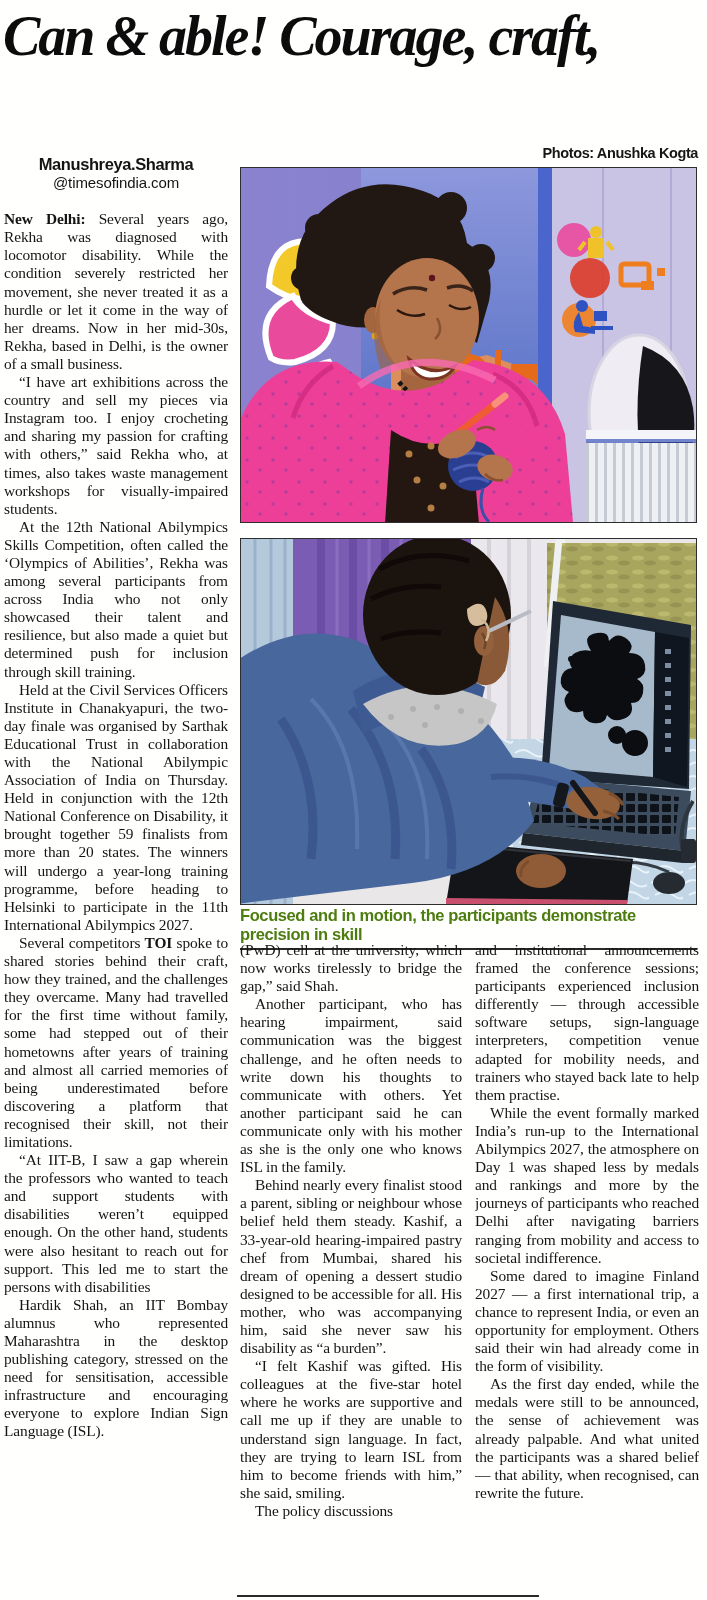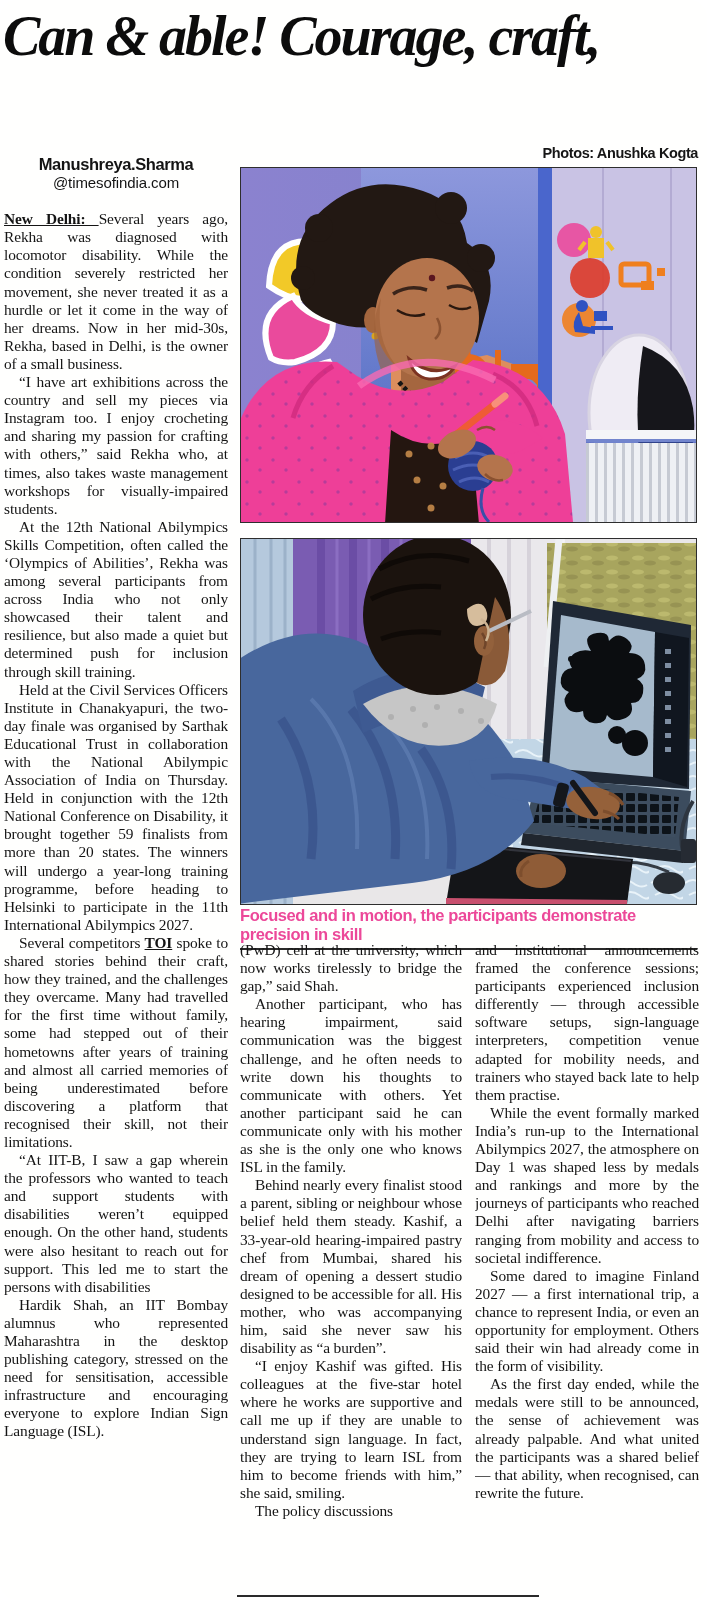--- a/index.html
+++ b/index.html
@@ -12,27 +12,27 @@
   .column{position:absolute;text-align:justify;font-size:15.4px;line-height:18.1px;
         letter-spacing:-0.1px;overflow:hidden;}
   #col1{left:4px;top:155px;width:224px;height:1445px;}
   #col2{left:240px;top:941px;width:222px;height:659px;}
   #col3{left:475px;top:941px;width:224px;height:659px;}
   .byline{text-align:center;font-family:"Liberation Sans",sans-serif;margin:0 0 18px 0;}
   .byline .name{font-weight:bold;font-size:16.5px;letter-spacing:-0.4px;}
   .byline .handle{font-size:15px;margin-top:1px;text-align:center;}
   .column p{margin:0;text-indent:15px;}
   .column .coltext p:first-child{text-indent:0;}
-  .lead-bold{font-weight:bold;text-decoration:underline;}
+  .lead-bold{font-weight:bold;}
   .photo{position:absolute;left:240px;border:1px solid #2e2e2e;background:#9a90d0;}
   #photo1{top:167px;}
   #photo2{top:538px;}
   .caption{position:absolute;left:240px;top:906px;width:457px;
         font-family:"Liberation Sans",sans-serif;font-weight:bold;font-size:16.5px;
-        letter-spacing:-0.4px;color:#ec4899;padding-bottom:4px;border-bottom:2px solid #2a2a2a;}
+        letter-spacing:-0.4px;color:#4d7c0f;padding-bottom:4px;border-bottom:2px solid #2a2a2a;}
   .bottom-rule{position:absolute;left:237px;top:1595px;width:302px;height:2px;background:#2a2a2a;}
 </style>
 </head>
 <body>
 
 <div class="page">
 
   <div class="headline">
     <div>Can &amp; able! Courage, craft,</div>
   </div>
@@ -274,21 +274,21 @@
     </g>
   </svg>
 
   <div class="caption">Focused and in motion, the participants demonstrate precision in skill</div>
 
   <div class="column" id="col2">
     <div class="coltext">
         <p><span>(PwD) cell at the university, which now works tirelessly to bridge the gap,” said Shah.</span></p>
         <p><span>Another participant, who has hearing impairment, said communication was the biggest challenge, and he often needs to write down his thoughts to communicate with others. Yet another participant said he can communicate only with his mother as she is the only one who knows ISL in the family.</span></p>
         <p><span>Behind nearly every finalist stood a parent, sibling or neighbour whose belief held them steady. Kashif, a 33-year-old hearing-impaired pastry chef from Mumbai, shared his dream of opening a dessert studio designed to be accessible for all. His mother, who was accompanying him, said she never saw his disability as “a burden”.</span></p>
-        <p><span>“I enjoy Kashif was gifted. His colleagues at the five-star hotel where he works are supportive and call me up if they are unable to understand sign language. In fact, they are trying to learn ISL from him to become friends with him,” she said, smiling.</span></p>
+        <p><span>“I felt Kashif was gifted. His colleagues at the five-star hotel where he works are supportive and call me up if they are unable to understand sign language. In fact, they are trying to learn ISL from him to become friends with him,” she said, smiling.</span></p>
         <p><span>The policy discussions</span></p>
       </div>
   </div>
   <div class="column" id="col3">
     <div class="coltext">
         <p><span>and institutional announcements framed the conference sessions; participants experienced inclusion differently — through accessible software setups, sign-language interpreters, competition venue adapted for mobility needs, and trainers who stayed back late to help them practise.</span></p>
         <p><span>While the event formally marked India’s run-up to the International Abilympics 2027, the atmosphere on Day 1 was shaped less by medals and rankings and more by the journeys of participants who reached Delhi after navigating barriers ranging from mobility and access to societal indifference.</span></p>
         <p><span>Some dared to imagine Finland 2027 — a first international trip, a chance to represent India, or even an opportunity for employment. Others said their win had already come in the form of visibility.</span></p>
         <p><span>As the first day ended, while the medals were still to be announced, the sense of achievement was already palpable. And what united the participants was a shared belief — that ability, when recognised, can rewrite the future.</span></p>
       </div>

